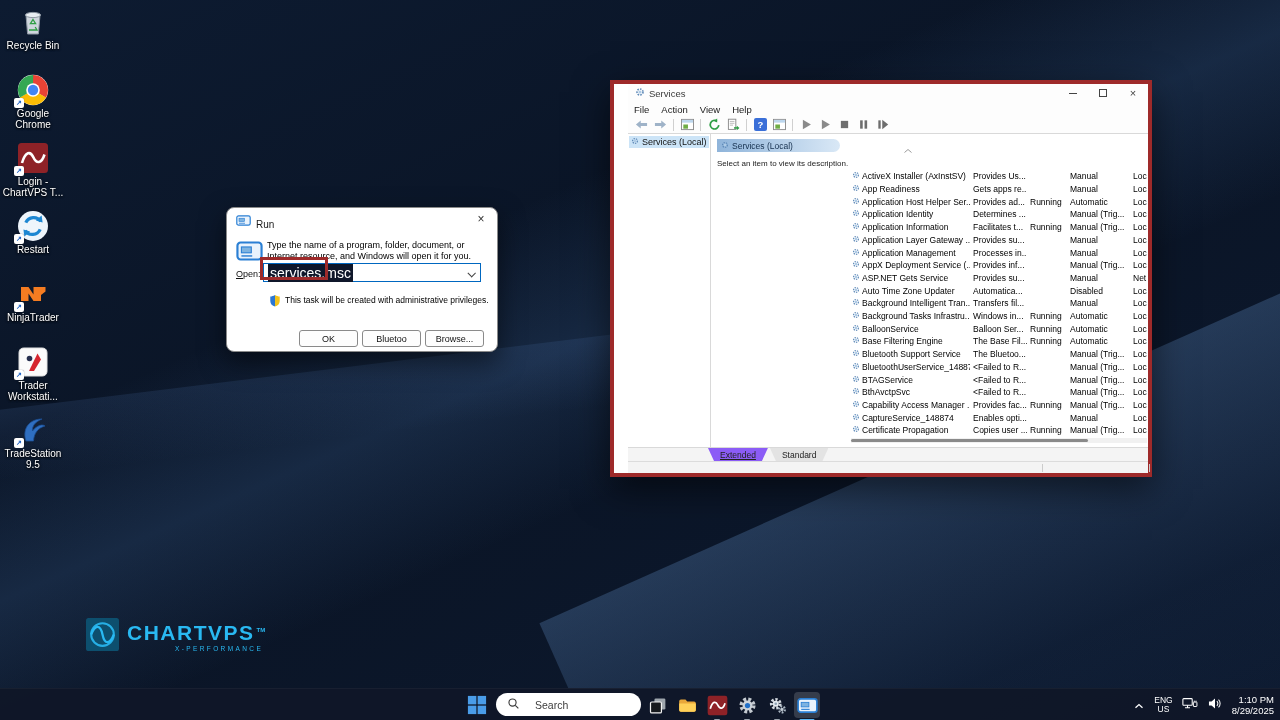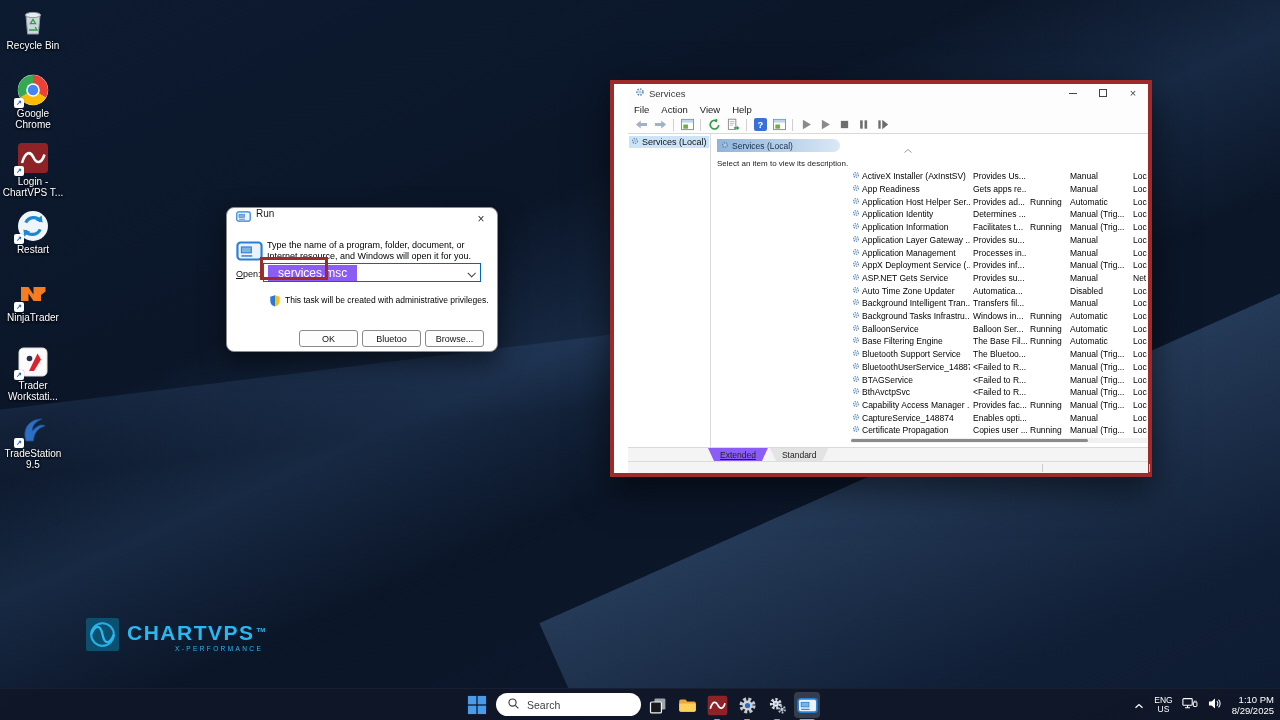--- a/index.html
+++ b/index.html
@@ -30,33 +30,33 @@
   #chartvps-logo { position:absolute; left:86px; top:618px; display:flex; align-items:flex-start; gap:8px; }
   #chartvps-logo .logo-icon svg { width:33px; height:33px; }
   .logo-text { display:flex; flex-direction:column; }
   .logo-brand { color:#29b9f2; font-weight:bold; font-size:21px; letter-spacing:1.5px; line-height:24px; }
   .logo-tm { font-size:6px; vertical-align:super; letter-spacing:0; margin-left:2px; }
   .logo-sub { color:#29b9f2; font-size:6.5px; letter-spacing:2.4px; text-align:right; padding-right:2px; }
 
   
   #run-dialog { position:absolute; left:226px; top:207px; width:272px; height:145px; background:#fff;
                 border:1px solid #8a8a8a; border-radius:8px; box-shadow:0 10px 26px rgba(0,0,0,.5); z-index:30; }
-  .run-titlebar { position:absolute; left:0; top:0; right:0; height:22px; display:flex; align-items:flex-start; padding-left:9px; gap:5px; }
+  .run-titlebar { position:absolute; left:0; top:0; right:0; height:22px; display:flex; align-items:flex-end; padding-left:9px; gap:5px; }
   .run-titlebar svg { width:15px; height:11px; }
   .run-title { font-size:10px; color:#1a1a1a; }
   .run-close { position:absolute; right:3px; top:2px; width:26px; height:18px; display:flex; align-items:center; justify-content:center;
                font-size:12px; color:#333; border-radius:4px; }
   .run-msg-icon { position:absolute; left:9px; top:33px; }
   .run-msg-icon svg { width:27px; height:20px; }
   .run-msg { position:absolute; left:40px; top:32px; width:226px; font-size:9px; line-height:11px; color:#000; }
   .open-label { position:absolute; left:9px; top:61px; font-size:9px; }
   .open-label::first-letter { text-decoration:underline; }
   .run-combo { position:absolute; left:36px; top:55px; width:218px; height:19px; border:1px solid #0067c0; background:#fff;
                display:flex; align-items:center; padding-left:4px; }
-  .combo-sel { background:#8b5cf6; color:#fff; font-size:12px; padding:1px 10px; }
+  .combo-sel { background:#0f172a; color:#fff; font-size:14px; padding:1px 2px; }
   .combo-caret { position:absolute; right:6px; top:7px; width:6px; height:6px; border-right:1px solid #444; border-bottom:1px solid #444;
                  transform:rotate(45deg) translateY(-1px); }
   .run-red-box { position:absolute; left:33px; top:49px; width:68px; height:23px; border:3px solid #9e2a2a; z-index:5; }
   .admin-icon { position:absolute; left:42px; top:85px; }
   .admin-icon svg { width:12px; height:13px; }
   .admin-note { position:absolute; left:58px; top:87px; font-size:8.5px; color:#000; }
   .run-buttons { position:absolute; left:72px; top:122px; display:flex; gap:4px; }
   .run-btn { width:59px; height:17px; background:#fdfdfd; border:1px solid #8a8a8a; border-radius:3px;
              font-size:9px; display:flex; align-items:center; justify-content:center; color:#111; }
 
@@ -109,21 +109,21 @@
   .tab.active { background:#8b5cf6; font-weight:normal;text-decoration:underline; }
   .statusbar { height:12px; background:#f4f4f4; border-top:1px solid #dcdcdc; position:relative; }
   .sb-sep { position:absolute; top:2px; width:1px; height:8px; background:#ccc; }
 
   
   #taskbar { position:absolute; left:0; bottom:0; width:1280px; height:32px; background:rgba(15,23,40,.97);
              border-top:1px solid rgba(255,255,255,.04); z-index:40; }
   .tb-start { position:absolute; left:466px; top:5px; width:22px; height:22px; display:flex; align-items:center; justify-content:center; }
   .tb-start svg { width:20px; height:20px; }
   .tb-search { position:absolute; left:496px; top:4px; width:145px; height:23px; background:#fff; border-radius:12px;
-               display:flex; align-items:center; gap:7px; padding-left:11px; }
+               display:flex; align-items:center; gap:15px; padding-left:11px; }
   .tb-search svg { width:13px; height:13px; }
   .tb-search-label { font-size:10.5px; color:#3c3c3c; }
   #tb-apps { position:absolute; left:644px; top:3px; display:flex; gap:4px; }
   .tb-app { width:26px; height:26px; border-radius:4px; display:flex; align-items:center; justify-content:center; position:relative; }
   .tb-app svg { width:21px; height:21px; }
   .tb-app.active { background:rgba(255,255,255,.16); }
   .indicator { position:absolute; bottom:-3px; left:50%; transform:translateX(-50%); width:6px; height:2px;
                background:#9aa3ad; border-radius:1px; }
   .indicator.active { width:15px; background:#5ab4f0; }
   .tray { position:absolute; right:6px; top:0; height:32px; display:flex; align-items:center; gap:9px; color:#fff; }

